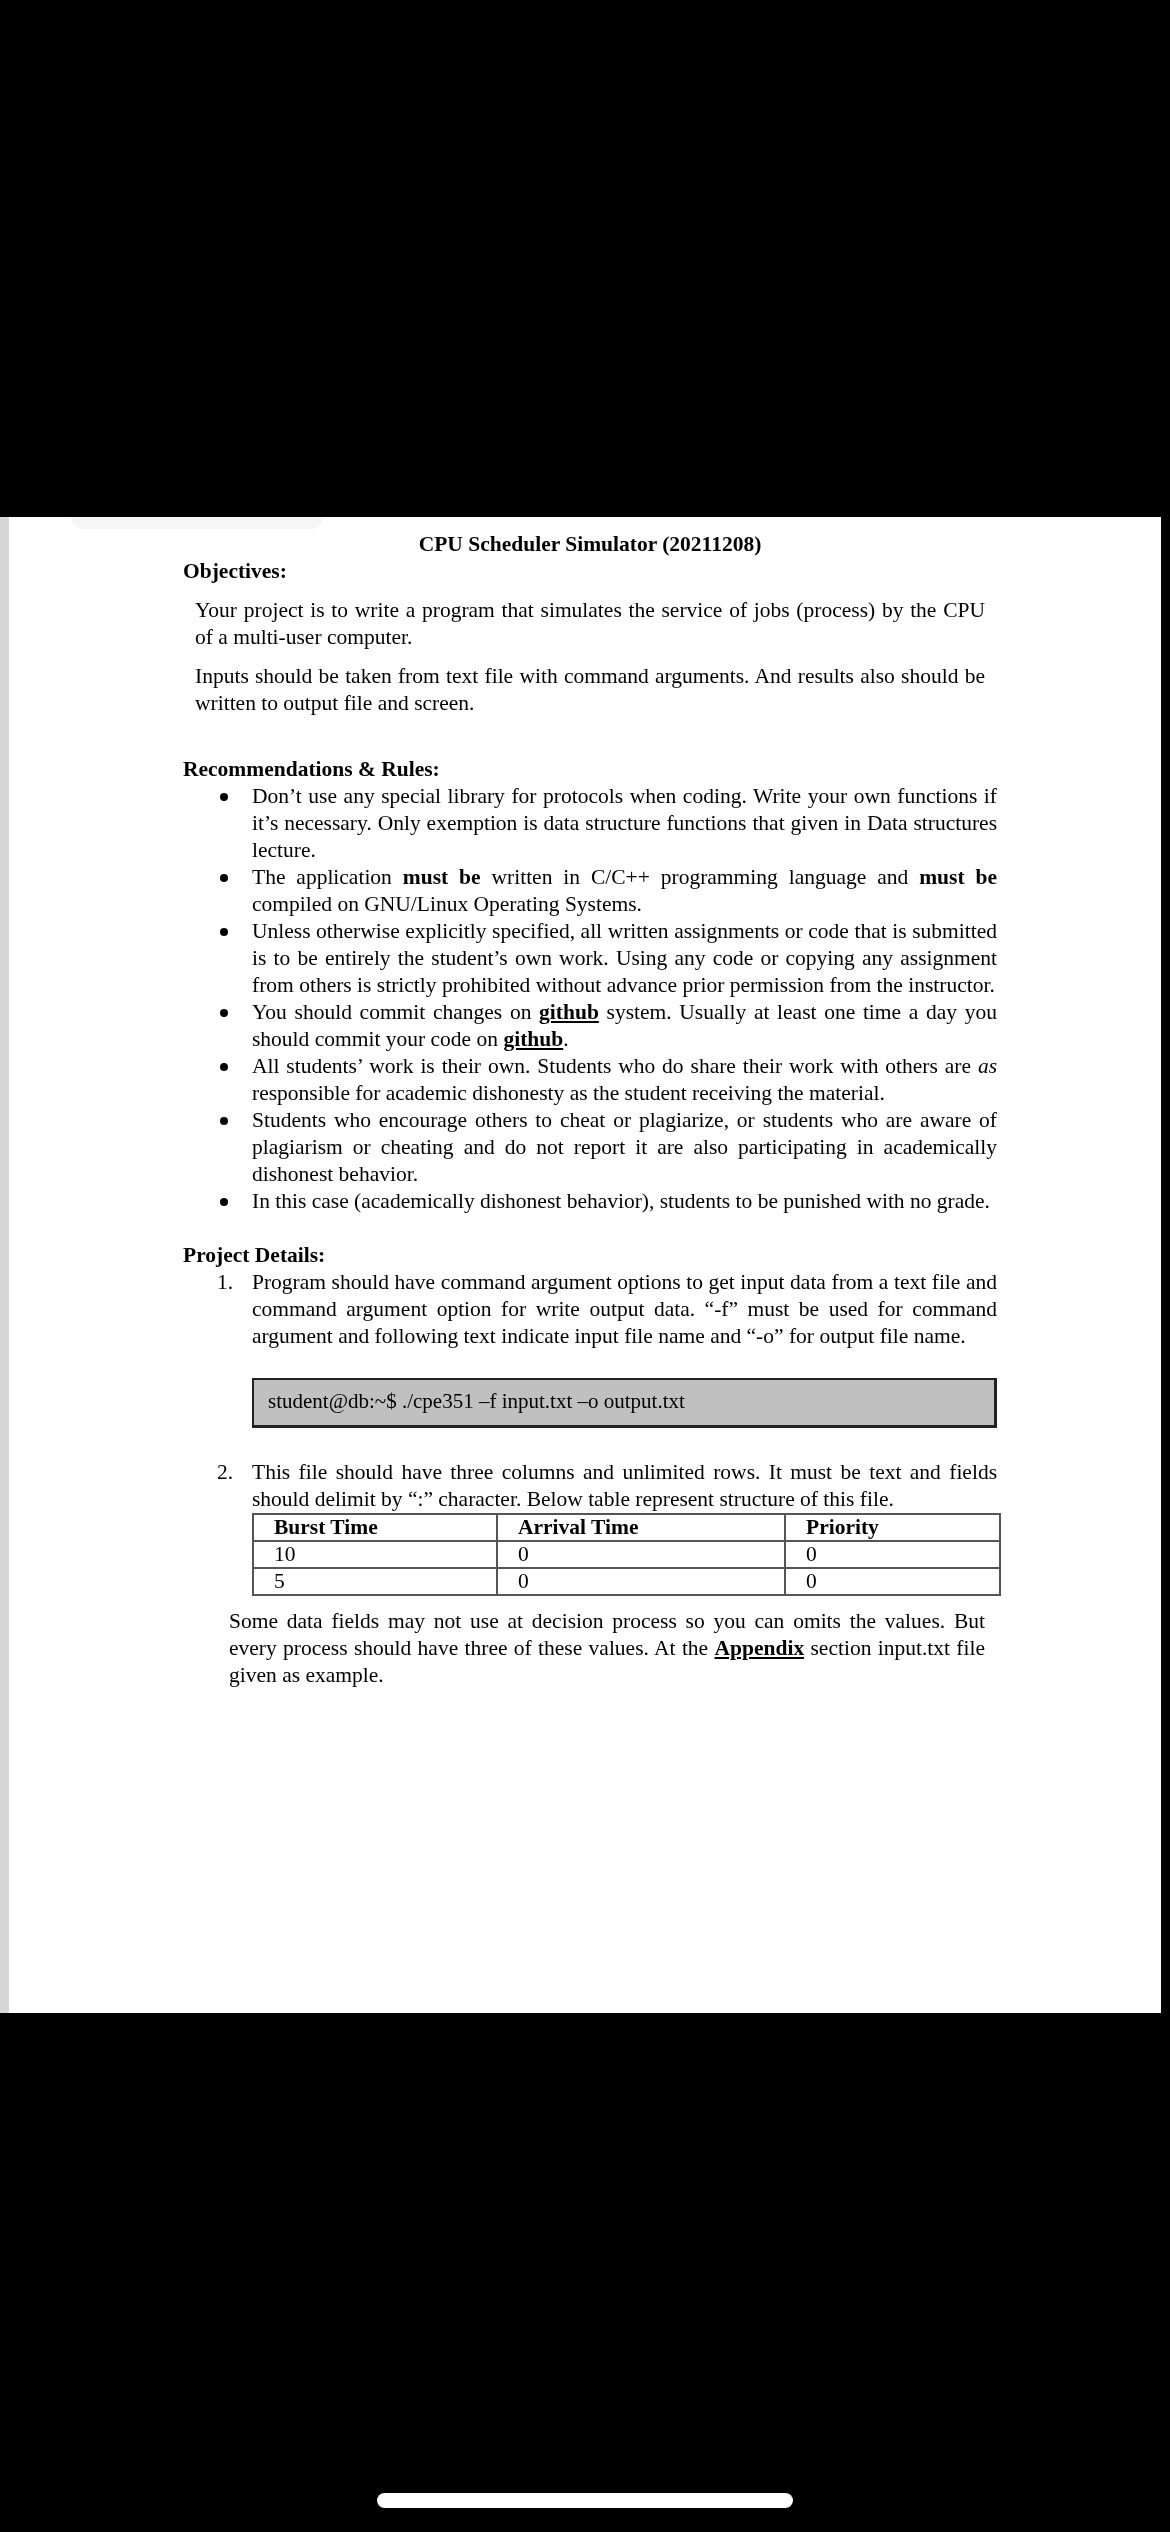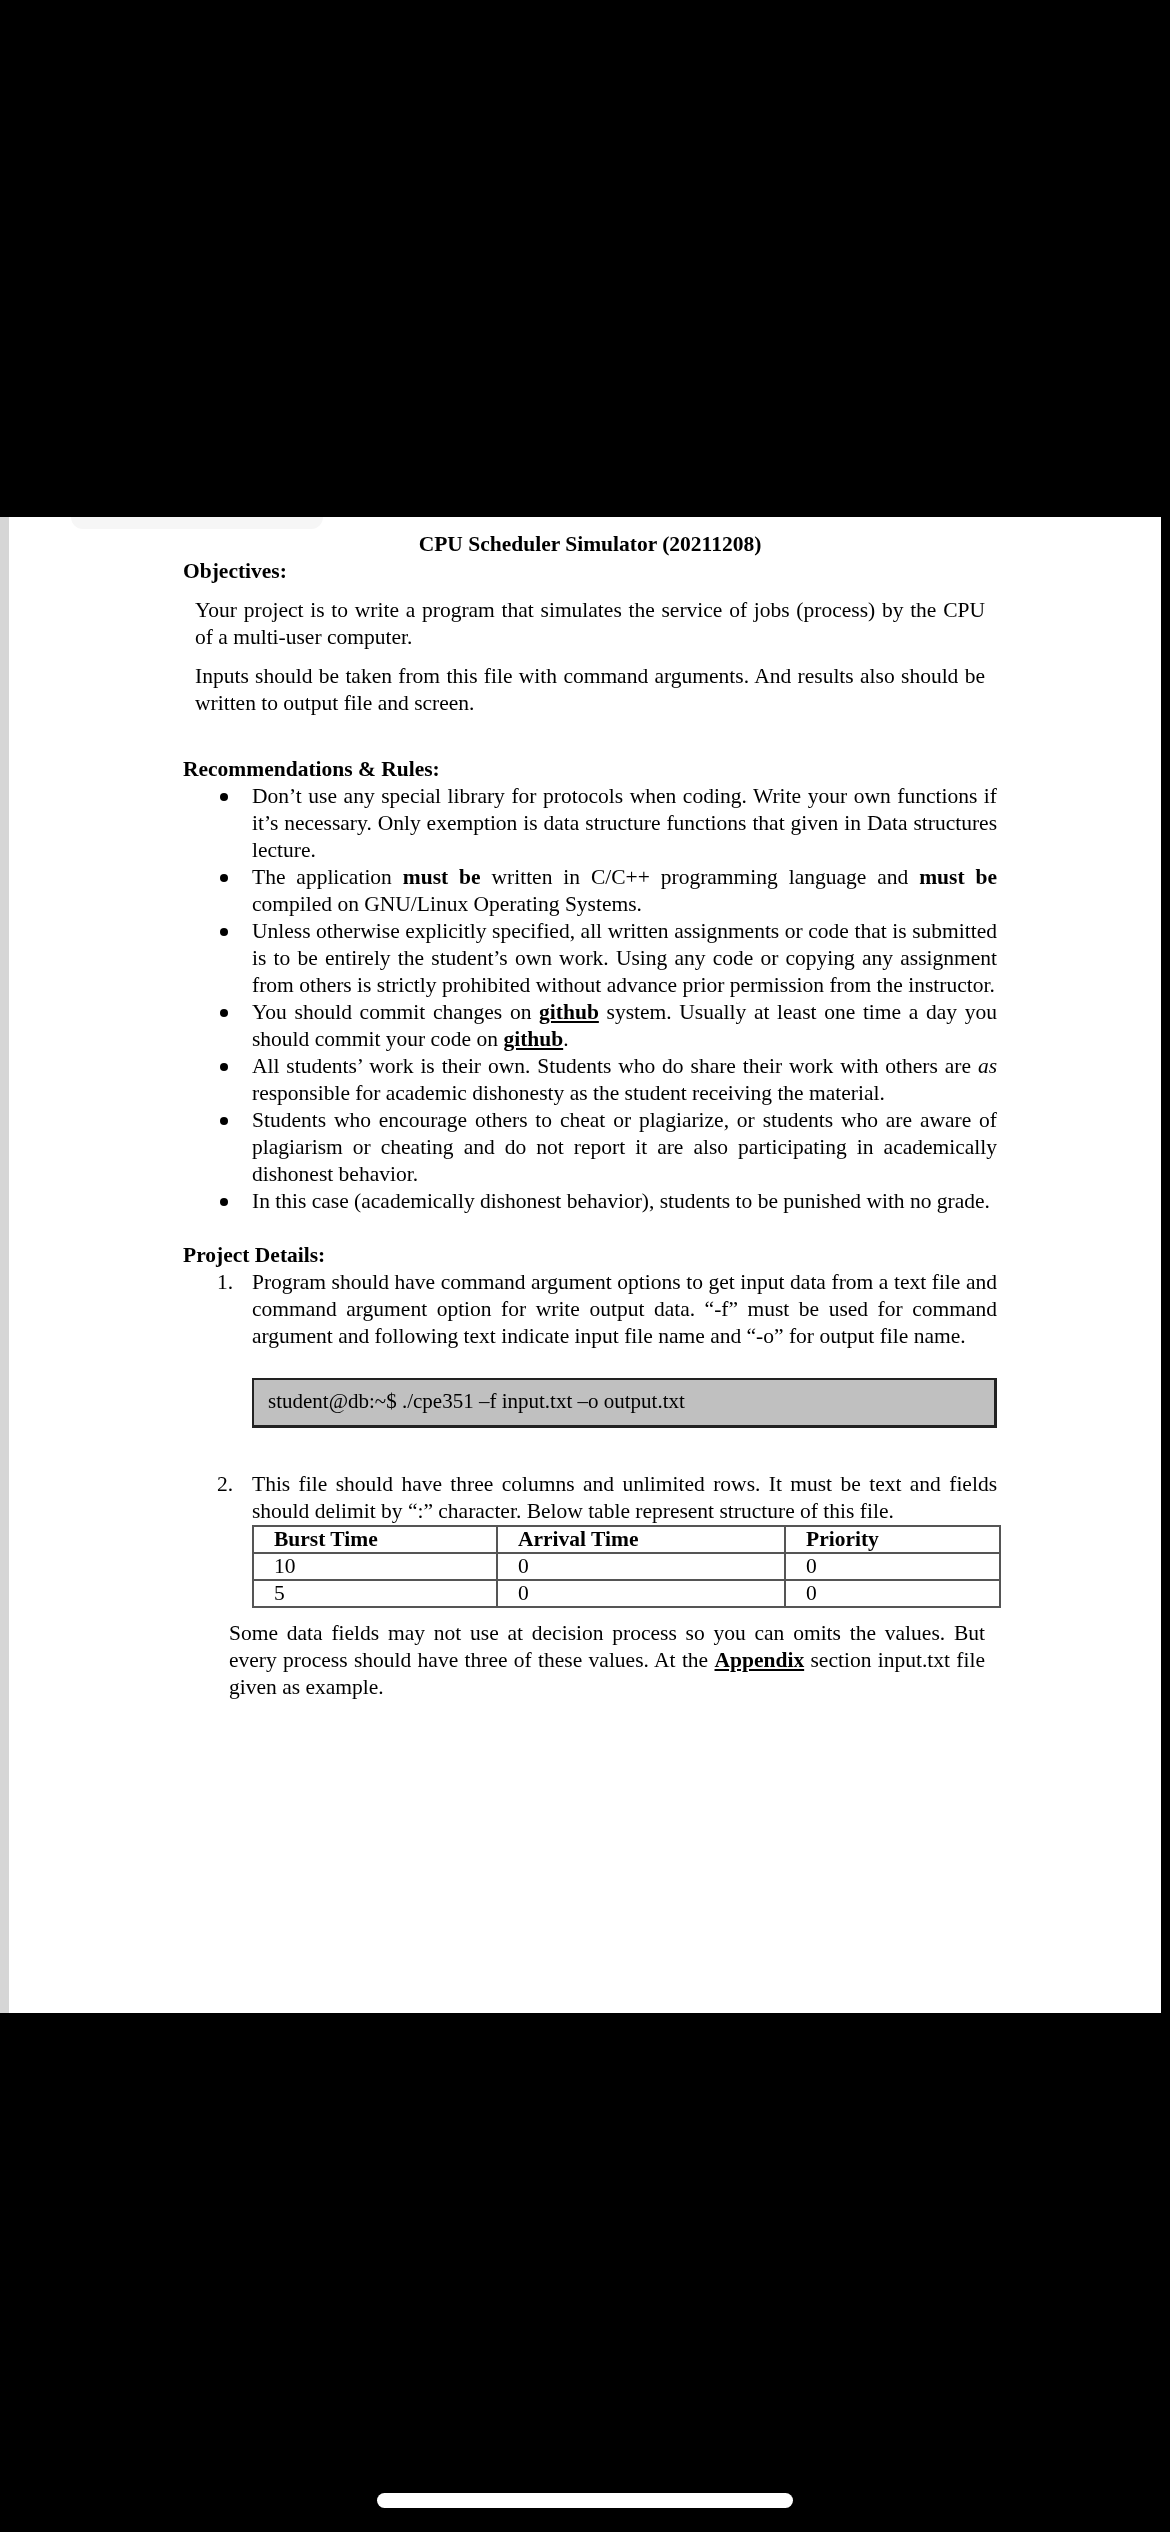--- a/index.html
+++ b/index.html
@@ -28,21 +28,21 @@
   .gap { height:27px; }
   ul.rules { list-style:none; margin:0; padding:0; }
   ul.rules li { position:relative; padding-left:69px; text-align:justify; }
   ul.rules li .bullet {
     position:absolute; left:37px; top:10px; width:8px; height:8px; border-radius:50%; background:#000;
   }
   ol.details { list-style:none; margin:0; padding:0; }
   ol.details li { position:relative; padding-left:69px; text-align:justify; }
   ol.details li .num { position:absolute; left:34px; top:0; }
   .cmd-box {
-    margin:28px 0 16px 69px; width:745px; height:50px; box-sizing:border-box;
+    margin:28px 0 4px 69px; width:745px; height:50px; box-sizing:border-box;
     background:#c0c0c0; border:2px solid #222; border-right-width:3px; border-bottom-width:3px;
     padding:8px 0 0 14px; font-size:21px; line-height:27px;
   }
   .after-cmd { height:27px; }
   table.struct {
     margin-left:69px; width:749px; border-collapse:collapse; font-size:21.5px; line-height:25px;
   }
   table.struct td, table.struct th {
     border:2px solid #555; padding:0 20px; text-align:left; vertical-align:top; height:25px;
   }
@@ -57,21 +57,21 @@
 <body>
 
 <div class="viewer">
   <div class="page">
     <div class="tab-hint"></div>
     <div class="content">
       <div class="title h">CPU Scheduler Simulator (20211208)</div>
 
       <div class="h">Objectives:</div>
       <p>Your project is to write a program that simulates the service of jobs (process) by the CPU of a multi-user computer.</p>
-      <p>Inputs should be taken from this file with command arguments. And results also should be written to output file and screen.</p>
+      <p>Inputs should be taken from text file with command arguments. And results also should be written to output file and screen.</p>
 
       <div class="gap"></div>
 
       <div class="h">Recommendations &amp; Rules:</div>
       <ul class="rules" id="rules-list">
           <li><span class="bullet"></span><span>Don’t use any special library for protocols when coding. Write your own functions if it’s necessary. Only exemption is data structure functions that given in Data structures lecture.</span></li>
           <li><span class="bullet"></span><span>The application </span><b>must be</b><span> written in C/C++ programming language and </span><b>must be</b><span> compiled on GNU/Linux Operating Systems.</span></li>
           <li><span class="bullet"></span><span>Unless otherwise explicitly specified, all written assignments or code that is submitted is to be entirely the student’s own work. Using any code or copying any assignment from others is strictly prohibited without advance prior permission from the instructor.</span></li>
           <li><span class="bullet"></span><span>You should commit changes on </span><b style="text-decoration: underline;">github</b><span> system. Usually at least one time a day you should commit your code on </span><b style="text-decoration: underline;">github</b><span>.</span></li>
           <li><span class="bullet"></span><span>All students’ work is their own. Students who do share their work with others are </span><i>as</i><span> responsible for academic dishonesty as the student receiving the material.</span></li>

